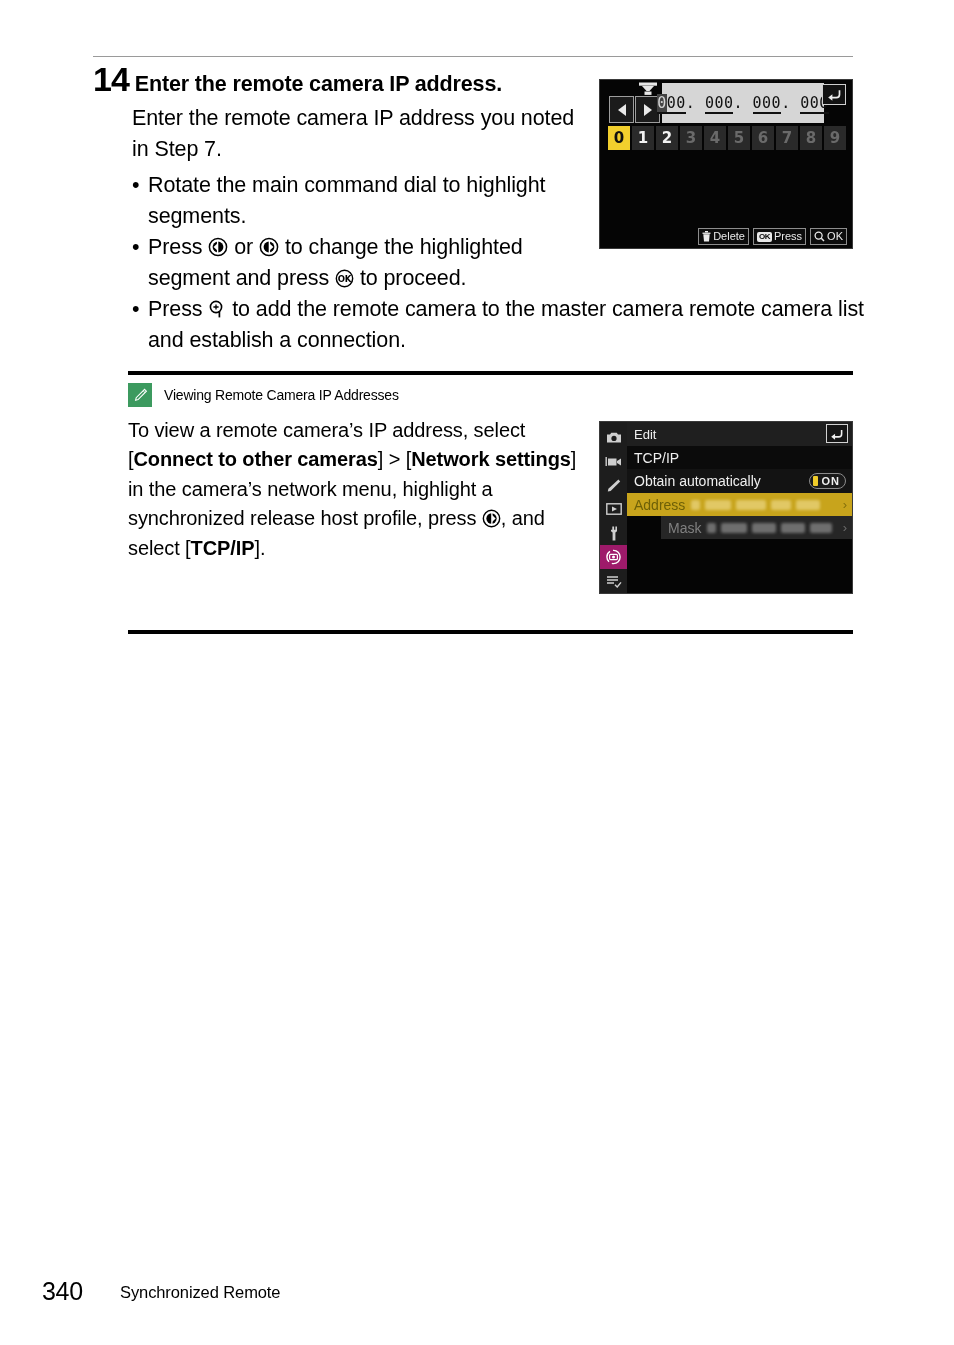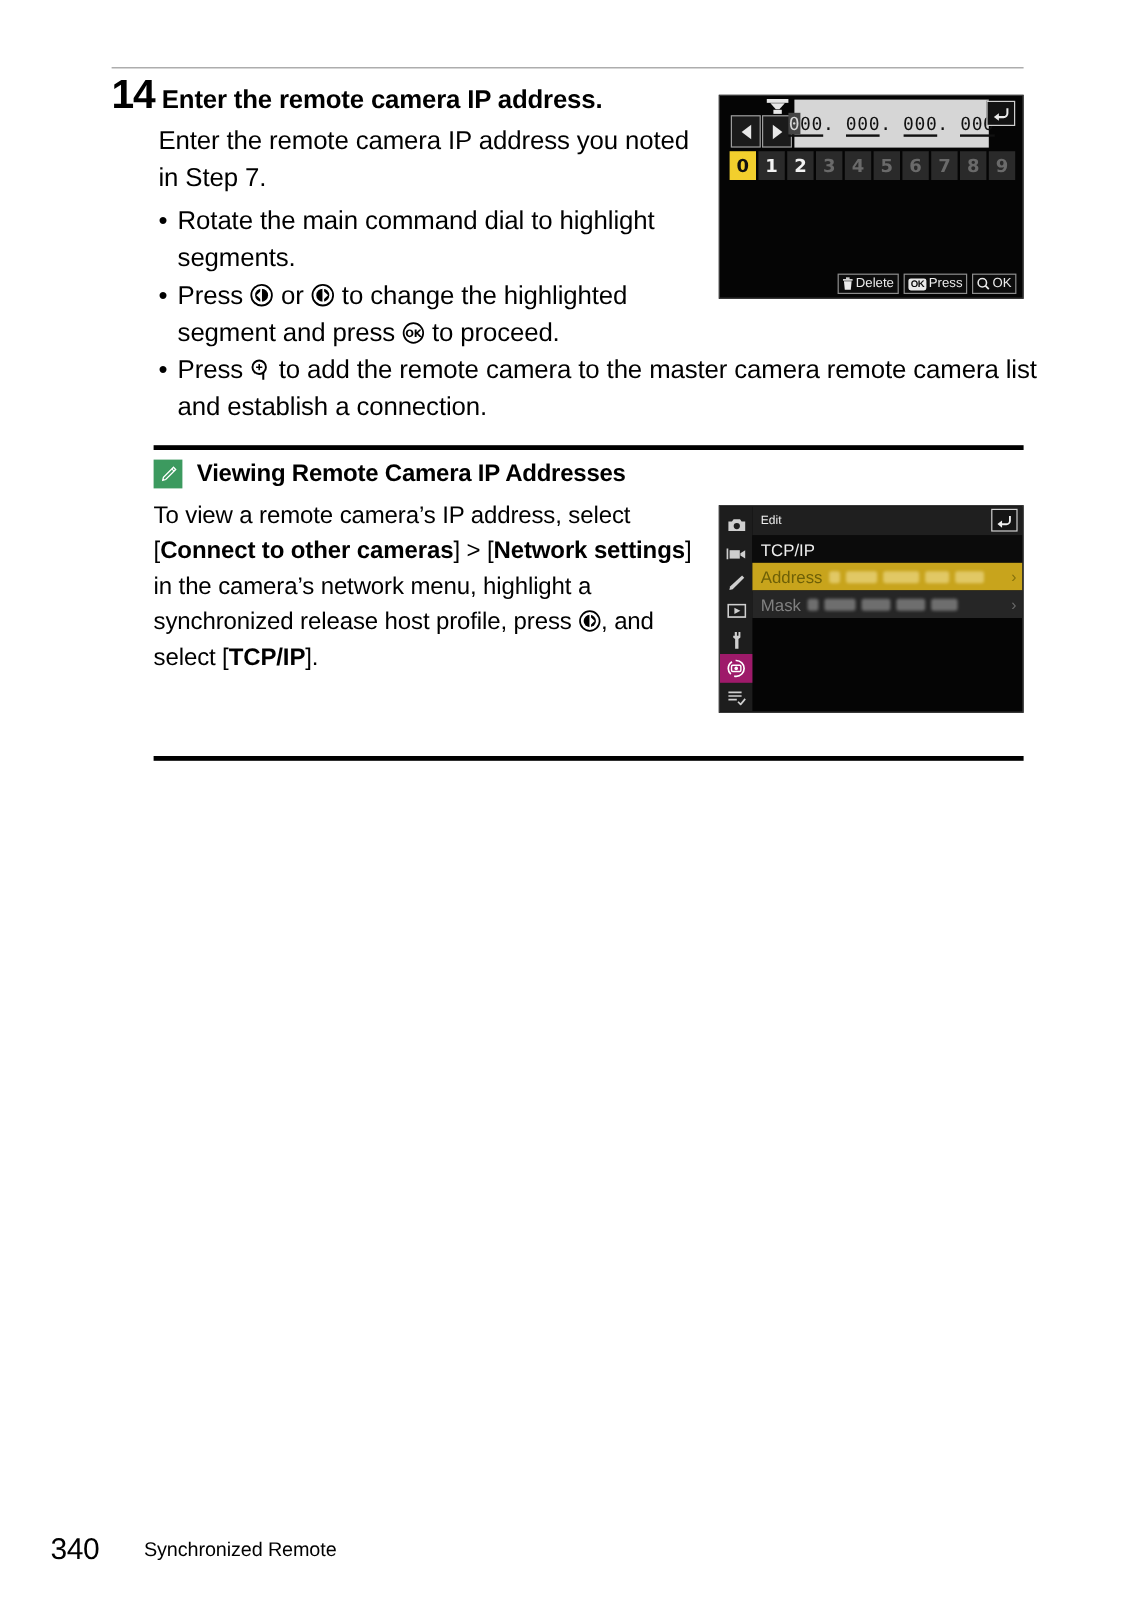--- a/index.html
+++ b/index.html
@@ -94,22 +94,22 @@
     display: flex; align-items: center;
   }
   .note-icon {
     width: 24px; height: 24px;
     background: #3c9a5f;
     display: inline-flex;
     align-items: center; justify-content: center;
     margin-right: 12px;
   }
   .note-title {
-    font-size: 20px;
-    font-weight: bold;
+    font-size: 14px;
+    font-weight: normal;
     letter-spacing: -0.2px;
   }
   .note-body {
     position: absolute;
     left: 128px; top: 416px;
     width: 455px;
     font-size: 20px;
     line-height: 1.47;
     letter-spacing: -0.1px;
   }
@@ -261,21 +261,21 @@
     color: #cfcfcf;
   }
   .sicon.active { background: #9e1a6a; color: #fff; }
   .s2-main { flex: 1; position: relative; }
   .row-edit {
     height: 24px;
     background: #1f1f1f;
     display: flex; align-items: center;
     padding-left: 7px;
     color: #efefef;
-    font-size: 10px;
+    font-size: 13px;
     position: relative;
   }
   .row-edit .backbtn2 {
     position: absolute;
     right: 4px; top: 2px;
     width: 22px; height: 19px;
     background: #151515;
     border: 1px solid #d2d2d2;
     display: flex; align-items: center; justify-content: center;
     color: #f0f0f0; font-size: 14px; line-height: 1;
@@ -315,21 +315,21 @@
     font-size: 11px; color: #efefef; font-weight: bold; letter-spacing: 1px;
   }
   .row-addr, .row-mask {
     height: 23px;
     display: flex; align-items: center;
     padding-left: 7px; padding-right: 5px;
     font-size: 14px;
     justify-content: space-between;
   }
   .row-addr { background: #c8a41c; color: #6e6007; justify-content: space-between; }
-  .row-mask { background: #262626; color: #808080; }
+  .row-mask { background: #262626; color: #808080; margin-left: 34px; }
   .blurvals {
     flex: 1;
     display: flex;
     align-items: center;
     margin-left: 6px;
     gap: 5px;
   }
   .blurchunk {
     height: 10px;
     border-radius: 2px;
@@ -547,20 +547,27 @@
             <path d="M12.5 2.2 v4.2 a3.2 3.2 0 0 1 -3.2 3.2 H3.4" fill="none" stroke="#f0f0f0" stroke-width="1.7"></path>
             <polygon points="5.4,6.3 5.4,12.7 1.2,9.5" fill="#f0f0f0"></polygon>
           </svg>
         </span>
       </div>
 
       <div class="row-tcpip">
         <span>TCP/IP</span>
       </div>
 
+      <div class="row-obtain">
+        <span>Obtain automatically</span>
+        <span class="toggle">
+          <span class="pip"></span>
+          <span class="tlabel">ON</span>
+        </span>
+      </div>
 
       <div class="row-addr">
         <span>Address</span>
         <span class="blurvals">
           <span class="blurchunk" style="width:9px"></span>
           <span class="blurchunk" style="width:26px"></span>
           <span class="blurchunk" style="width:30px"></span>
           <span class="blurchunk" style="width:20px"></span>
           <span class="blurchunk" style="width:24px"></span>
         </span>

